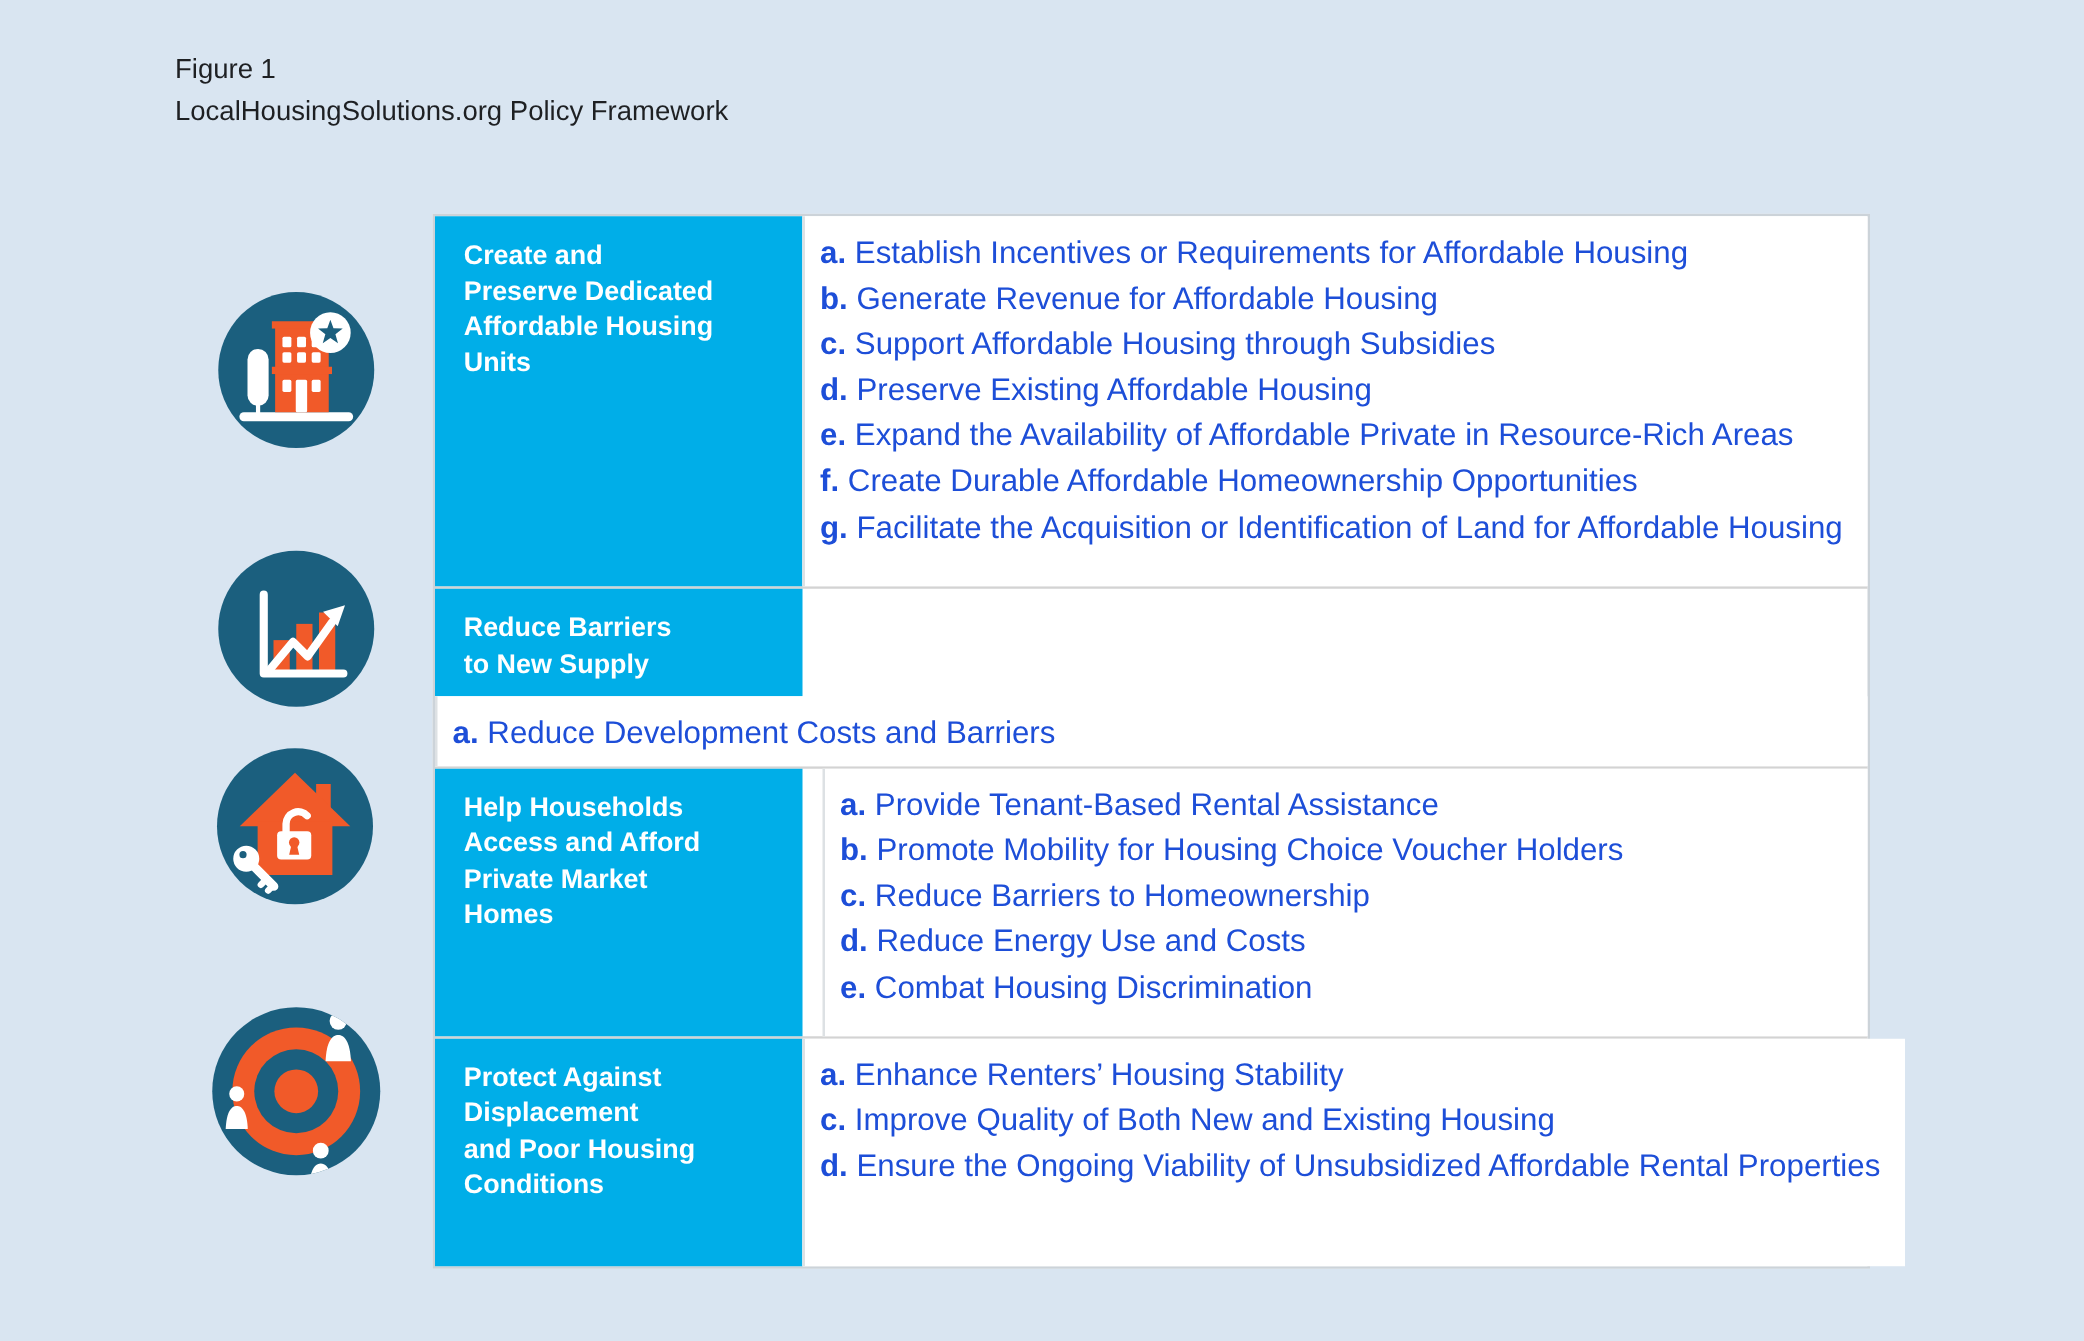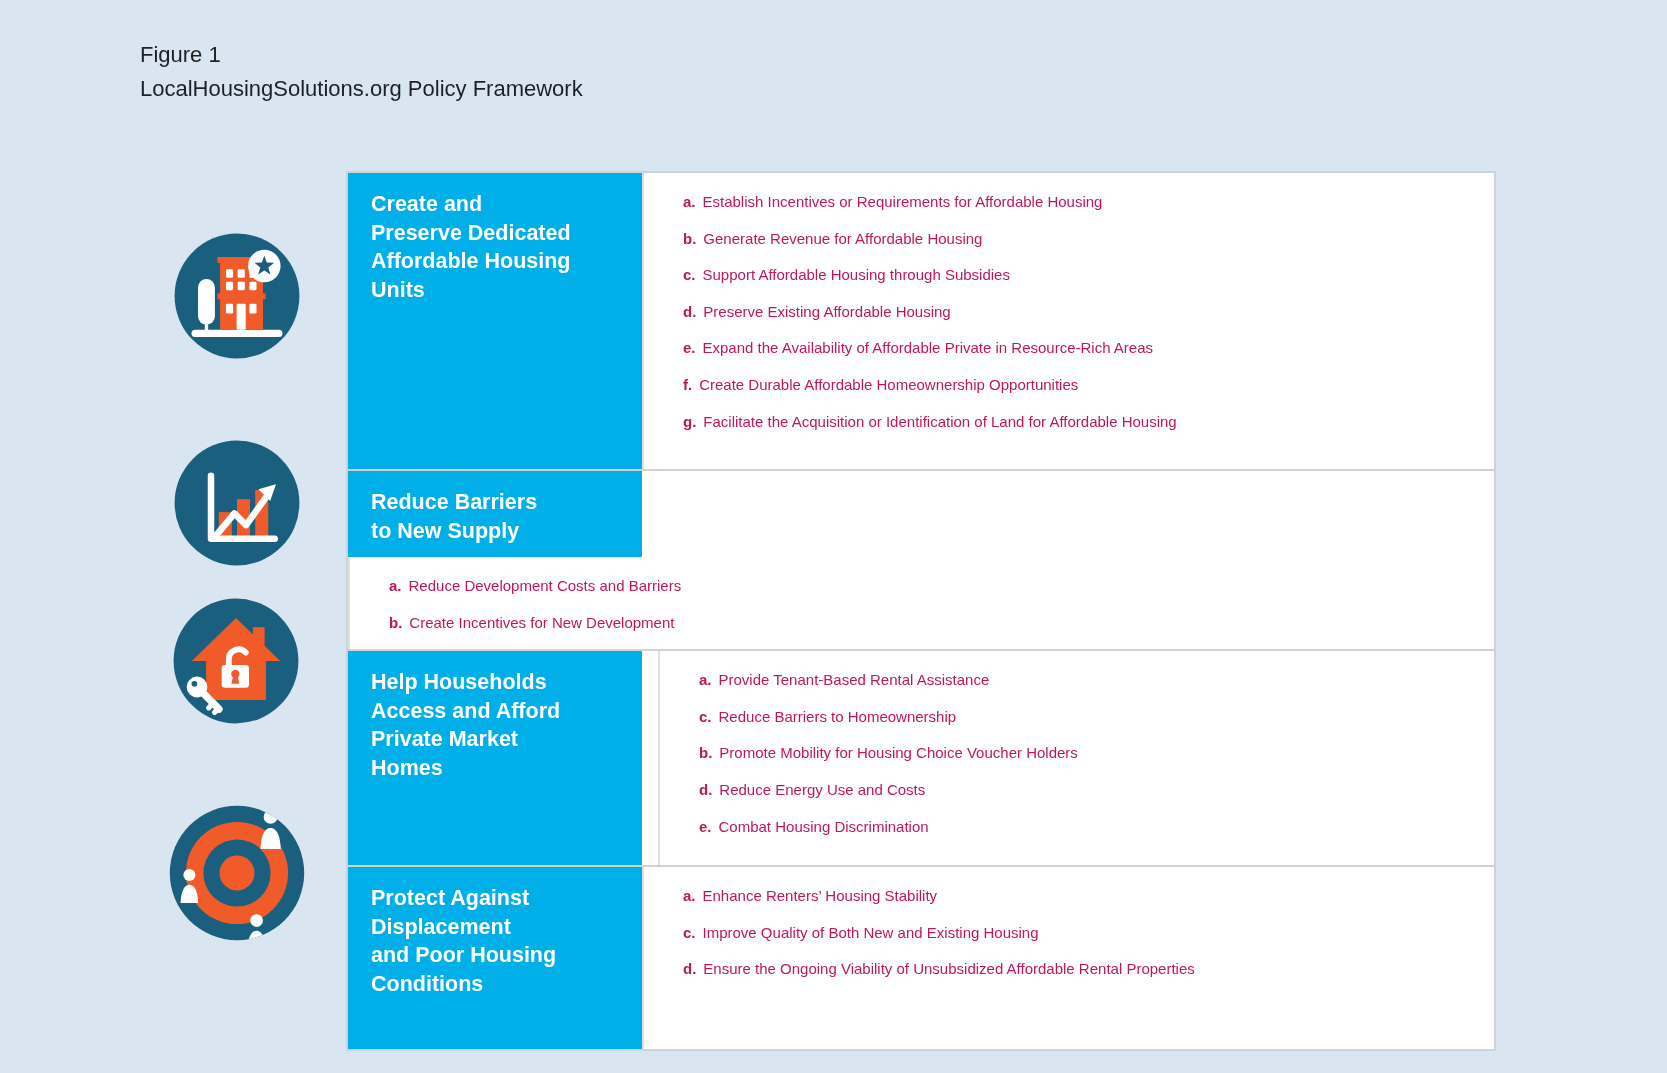--- a/index.html
+++ b/index.html
@@ -27,21 +27,21 @@
     font-weight:bold; font-size:21.5px; line-height:28.5px;
     padding:17px 16px 12px 23px;
     white-space:pre-line;
   }
   .items-cell {
     flex:1; background:#ffffff;
     border-left:2px solid #dde1e4;
     padding:11px 20px 8px 12px;
     box-sizing:border-box;
   }
-  .item { font-size:15px; line-height:36.6px; color:#be185d; white-space:nowrap;margin-left:27px; }
+  .item { font-size:25px; line-height:36.6px; color:#1d4ed8; white-space:nowrap; }
   .letter { font-weight:bold; margin-right:7px; }
 
   .icon-badge { position:absolute; }
   .icon-badge svg { display:block; }
 </style>
 </head>
 <body>
 
 <div class="figure-title">
   <div class="figure-label">Figure 1</div>
@@ -147,33 +147,32 @@
       <div class="item"><span class="letter">f.</span><span>Create Durable Affordable Homeownership Opportunities</span></div>
       <div class="item"><span class="letter">g.</span><span>Facilitate the Acquisition or Identification of Land for Affordable Housing</span></div>
     </div>
   </div>
 
   <div class="frow" style="min-height:136px;flex-direction:column;">
     <div class="cat-cell">Reduce Barriers
 to New Supply</div>
     <div class="items-cell">
       <div class="item"><span class="letter">a.</span><span>Reduce Development Costs and Barriers</span></div>
-      <div class="item"><span class="letter">b.</span><span>Create Incentives for New Development</span></div>
     </div>
   </div>
 
   <div class="frow" style="min-height:214px;gap:16px;">
     <div class="cat-cell">Help Households
 Access and Afford
 Private Market
 Homes</div>
     <div class="items-cell">
       <div class="item"><span class="letter">a.</span><span>Provide Tenant-Based Rental Assistance</span></div>
+      <div class="item"><span class="letter">b.</span><span>Promote Mobility for Housing Choice Voucher Holders</span></div>
       <div class="item"><span class="letter">c.</span><span>Reduce Barriers to Homeownership</span></div>
-      <div class="item"><span class="letter">b.</span><span>Promote Mobility for Housing Choice Voucher Holders</span></div>
       <div class="item"><span class="letter">d.</span><span>Reduce Energy Use and Costs</span></div>
       <div class="item"><span class="letter">e.</span><span>Combat Housing Discrimination</span></div>
     </div>
   </div>
 
   <div class="frow" style="min-height:182px;">
     <div class="cat-cell">Protect Against
 Displacement
 and Poor Housing
 Conditions</div>

